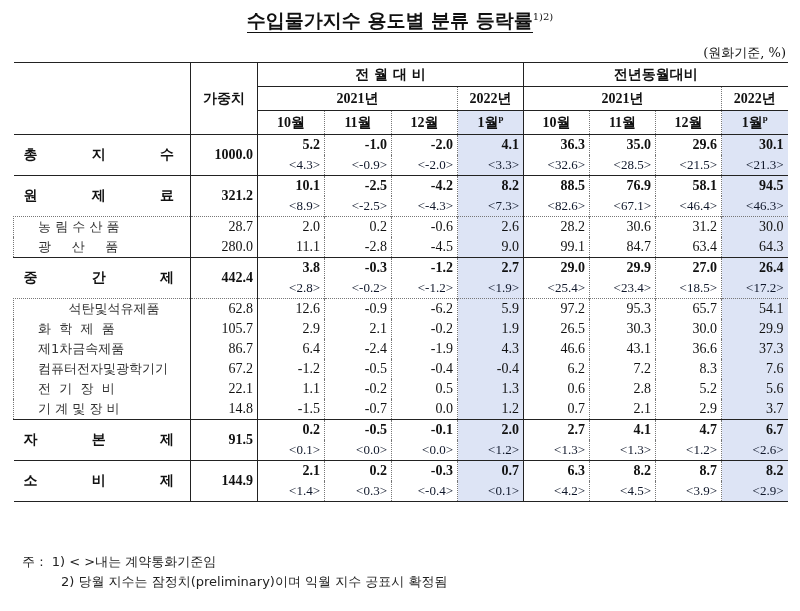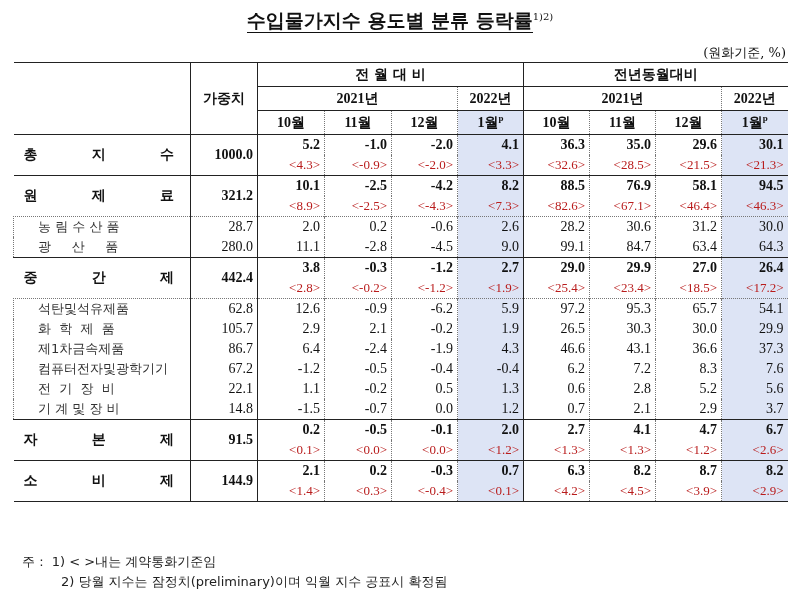--- a/index.html
+++ b/index.html
@@ -8,21 +8,21 @@
   .title sup { font-size:10px; font-weight:normal; }
   .unit { position:absolute; right:14px; top:44px; font-size:13px; }
   table { position:absolute; left:13px; top:62px; border-collapse:collapse; table-layout:fixed; font-family:"Liberation Serif","DejaVu Serif",serif; }
   td { padding:0; height:20px; font-size:14px; }
   .hdr td { text-align:center; font-weight:bold; font-size:14px; }
   .hl { background:#dde4f5; }
   .lbl { font-weight:bold; font-family:"DejaVu Sans",sans-serif; font-size:14px; }
   .sub { font-family:"DejaVu Sans",sans-serif; font-size:13px; color:#333; }
   .num { text-align:right; padding-right:4px; }
   .b { font-weight:bold; }
-  .bra { font-size:13px; color:#b91c1c; }
+  .bra { font-size:13px; color:#0f172a; }
   .spread { display:flex; justify-content:space-between; padding:0 16px 0 10px; }
   .notes { position:absolute; left:22px; top:552px; font-family:"DejaVu Sans",sans-serif; font-size:13px; line-height:20px; color:#222; }
   .notes .l2 { padding-left:39px; }
 </style>
 </head>
 <body>
 
 <div class="title">
   <span class="t">수입물가지수 용도별 분류 등락률</span><sup>1)2)</sup>
 </div>
@@ -166,21 +166,21 @@
         <td class="num bra">&lt;2.8&gt;</td>
         <td style="border-left:1px dotted #777;" class="num bra">&lt;-0.2&gt;</td>
         <td style="border-left:1px dotted #777;" class="num bra">&lt;-1.2&gt;</td>
         <td style="border-left:1px dotted #777;border-right:1px solid #222;" class="num hl bra">&lt;1.9&gt;</td>
         <td class="num bra">&lt;25.4&gt;</td>
         <td style="border-left:1px dotted #777;" class="num bra">&lt;23.4&gt;</td>
         <td style="border-left:1px dotted #777;" class="num bra">&lt;18.5&gt;</td>
         <td style="border-left:1px dotted #777;" class="num hl bra">&lt;17.2&gt;</td>
       </tr>
       <tr>
-        <td rowspan="1" style="border-top: 1px dotted rgb(119, 119, 119); border-right: 1.6px solid rgb(34, 34, 34); border-left: 1px dotted rgb(119, 119, 119); padding-left: 24px; white-space: pre;" class="sub">석탄및석유제품</td>
+        <td rowspan="1" style="border-top: 1px dotted rgb(119, 119, 119); border-right: 1.6px solid rgb(34, 34, 34); border-left: 1px dotted rgb(119, 119, 119); padding-left: 24px; white-space: pre; text-align: center;" class="sub">석탄및석유제품</td>
         <td rowspan="1" style="border-top:1px dotted #777;border-right:1px solid #222;" class="num">62.8</td>
         <td style="border-top:1px dotted #777;" class="num">12.6</td>
         <td style="border-top:1px dotted #777;border-left:1px dotted #777;" class="num">-0.9</td>
         <td style="border-top:1px dotted #777;border-left:1px dotted #777;" class="num">-6.2</td>
         <td style="border-top:1px dotted #777;border-left:1px dotted #777;border-right:1px solid #222;" class="num hl">5.9</td>
         <td style="border-top:1px dotted #777;" class="num">97.2</td>
         <td style="border-top:1px dotted #777;border-left:1px dotted #777;" class="num">95.3</td>
         <td style="border-top:1px dotted #777;border-left:1px dotted #777;" class="num">65.7</td>
         <td style="border-top:1px dotted #777;border-left:1px dotted #777;" class="num hl">54.1</td>
       </tr>

